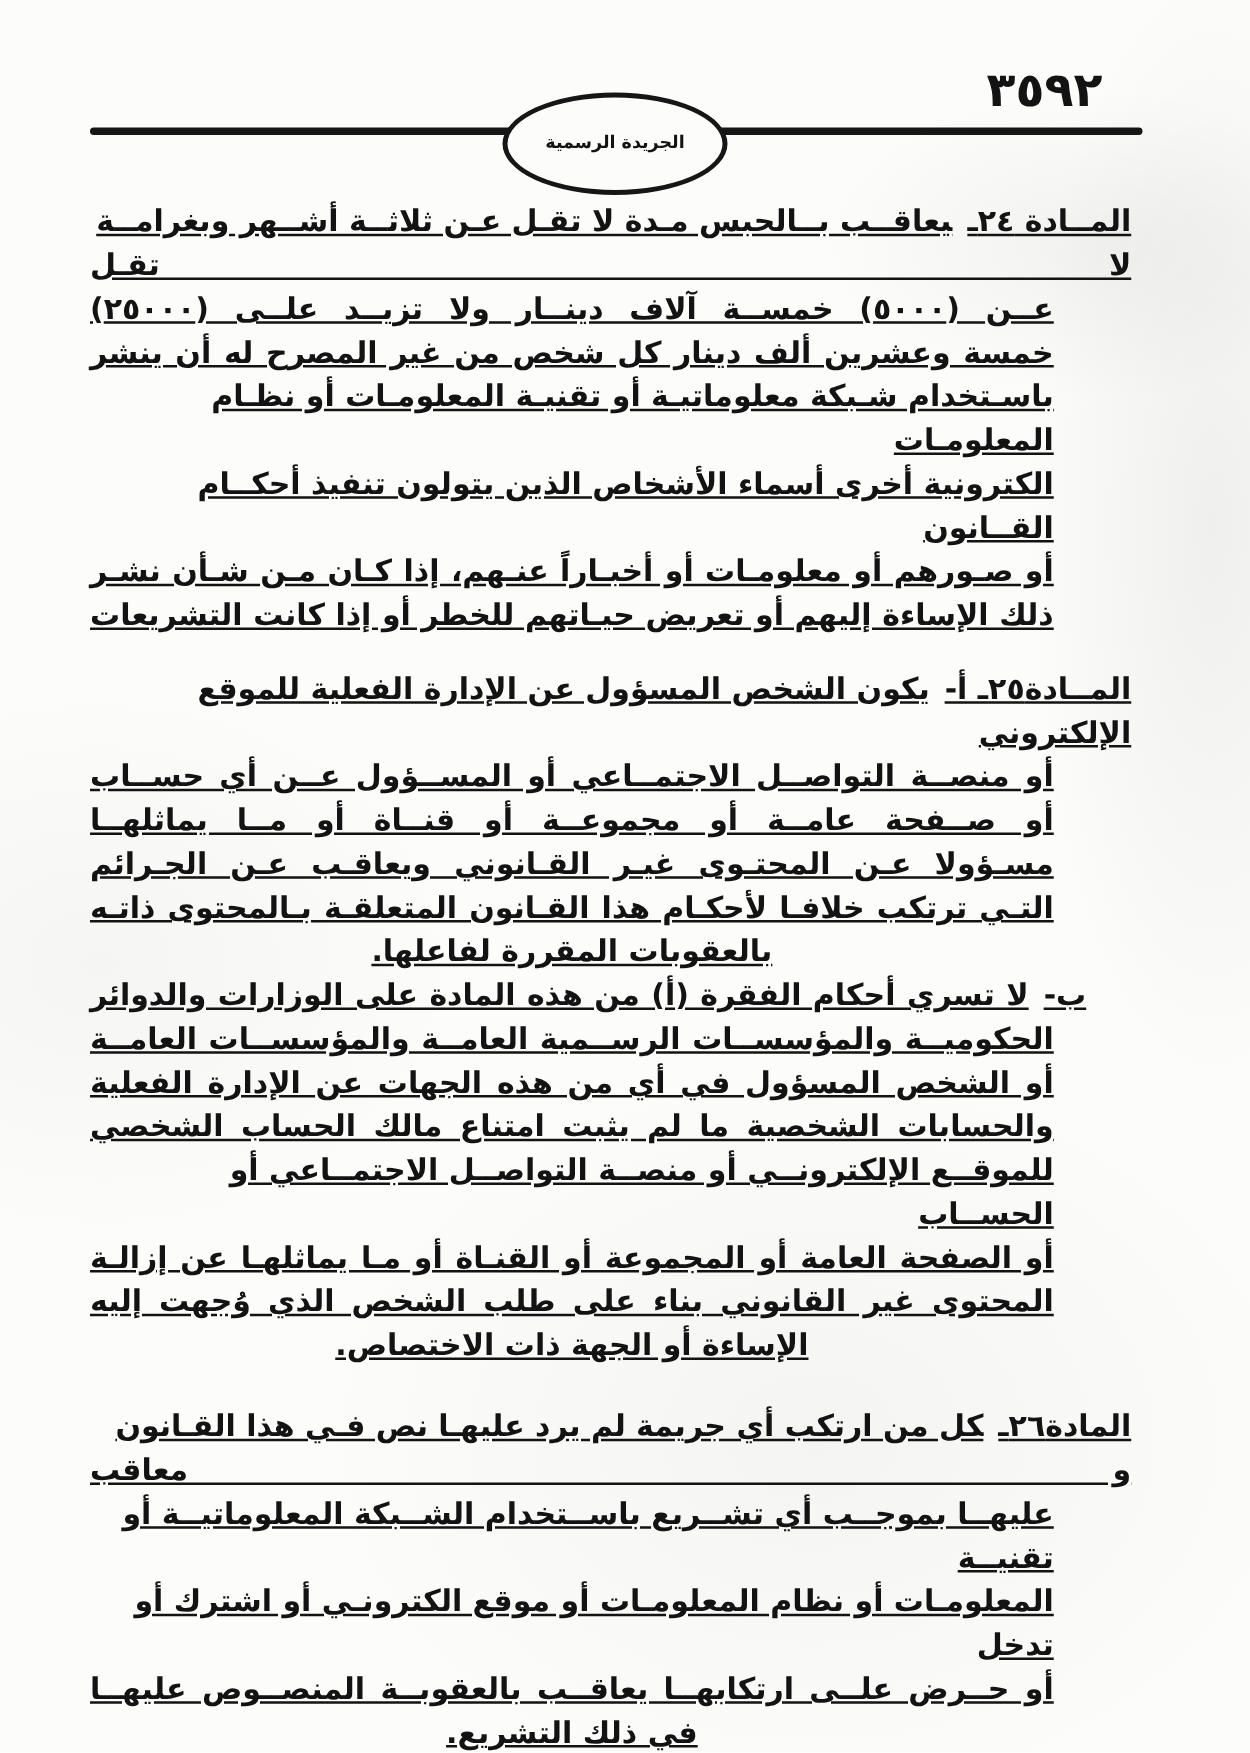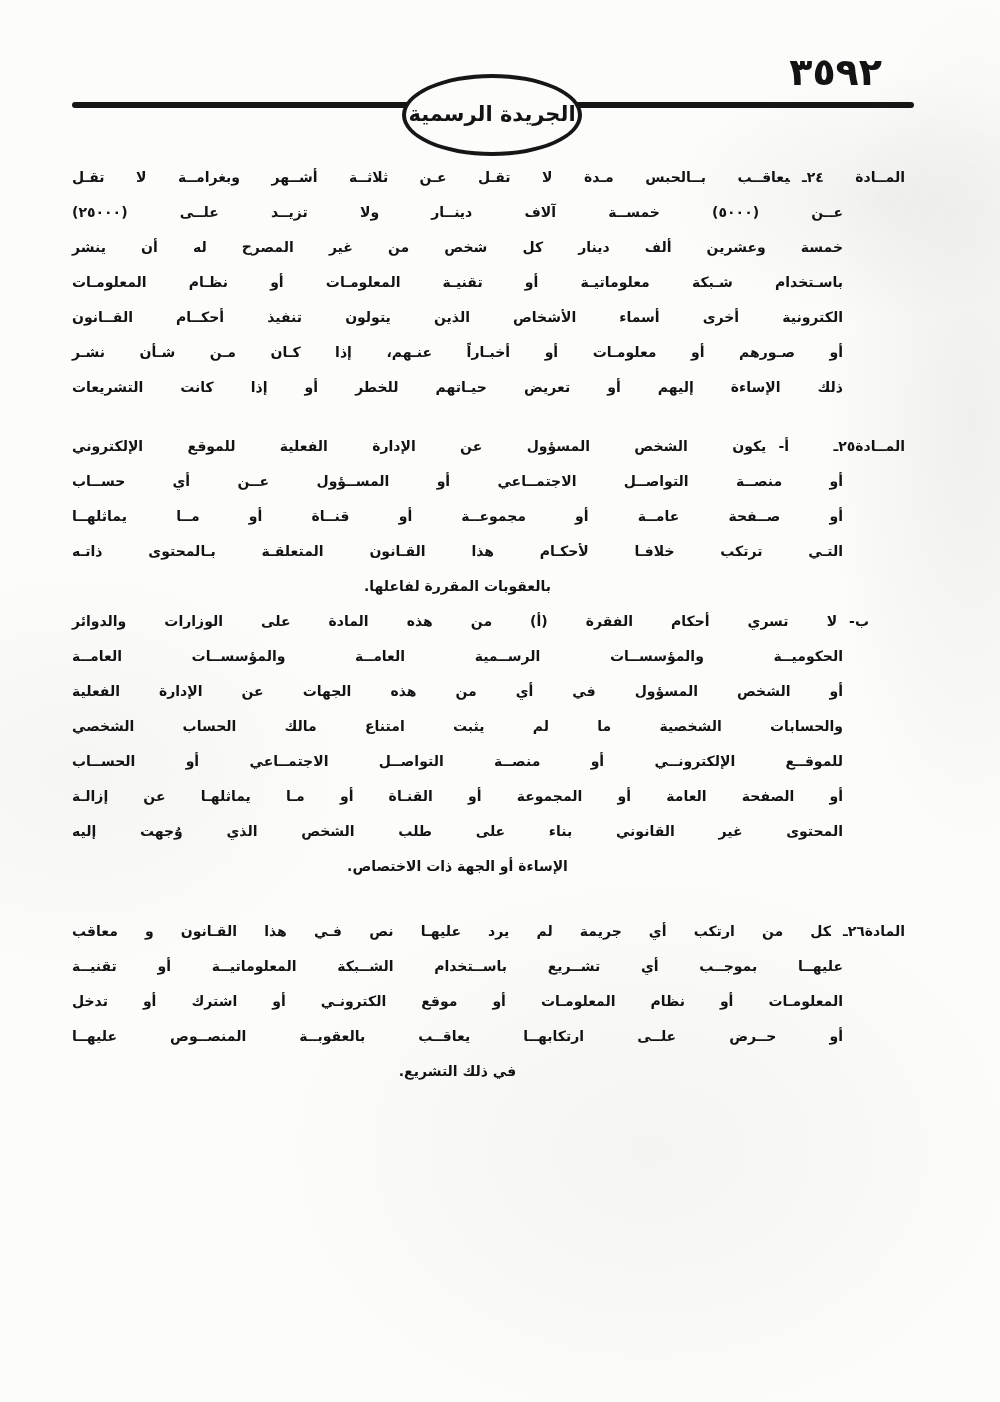--- a/index.html
+++ b/index.html
@@ -52,46 +52,47 @@
     width: 172px;
     height: 74px;
     background: #fcfcfb;
     border: 4px solid #161616;
     border-radius: 50%;
     display: flex;
     align-items: center;
     justify-content: center;
   }
   .gazette-seal-text {
-    font-size: 21px;
+    font-size: 14px;
     font-weight: bold;
     direction: rtl;
     white-space: nowrap;
     padding-bottom: 2px;
   }
 
   .content {
     position: absolute;
     top: 160px;
     left: 0;
     right: 0;
     padding: 0 95px 0 72px;
   }
   .block { direction: rtl; }
   .block-25a { margin-top: 24px; }
   .block-26  { margin-top: 30px; }
 
   .line {
     direction: rtl;
     unicode-bidi: embed;
-    font-size: 14px;
+    font-size: 24px;
     font-weight: bold;
     line-height: 35px;
     text-align: right;
     text-align-last: justify;
+    text-decoration: underline;
   }
   .line.cont      { padding-right: 62px; }
   .line.sub-first { padding-right: 36px; text-align: right; }
   .line.closing   {
     padding-right: 62px;
     text-align: center;
     text-align-last: center;
   }
   .article-label { margin-left: 12px; }
 </style>
@@ -121,20 +122,21 @@
       <div class="line cont">أو صـورهم أو معلومـات أو أخبـاراً عنـهم، إذا كـان مـن شـأن نشـر</div>
       <div class="line cont">ذلك الإساءة إليهم أو تعريض حيـاتهم للخطر أو إذا كانت التشريعات</div>
     </div>
 
     <div class="block block-25a">
       <div class="line first">
         <span class="article-label">المــادة٢٥ـ أ-</span><span>يكون الشخص المسؤول عن الإدارة الفعلية للموقع الإلكتروني</span>
       </div>
       <div class="line cont">أو منصــة التواصــل الاجتمــاعي أو المســؤول عــن أي حســاب</div>
       <div class="line cont">أو صــفحة عامــة أو مجموعــة أو قنــاة أو مــا يماثلهــا</div>
+      <div class="line cont">مسـؤولا عـن المحتـوى غيـر القـانوني ويعاقـب عـن الجـرائم</div>
       <div class="line cont">التـي ترتكب خلافـا لأحكـام هذا القـانون المتعلقـة بـالمحتوى ذاتـه</div>
       <div class="line closing">بالعقوبات المقررة لفاعلها.</div>
     </div>
 
     <div class="block block-25b">
       <div class="line sub-first">
         <span class="article-label">ب-</span><span>لا تسري أحكام الفقرة (أ) من هذه المادة على الوزارات والدوائر</span>
       </div>
       <div class="line cont">الحكوميــة والمؤسســات الرســمية العامــة والمؤسســات العامــة</div>
       <div class="line cont">أو الشخص المسؤول في أي من هذه الجهات عن الإدارة الفعلية</div>

